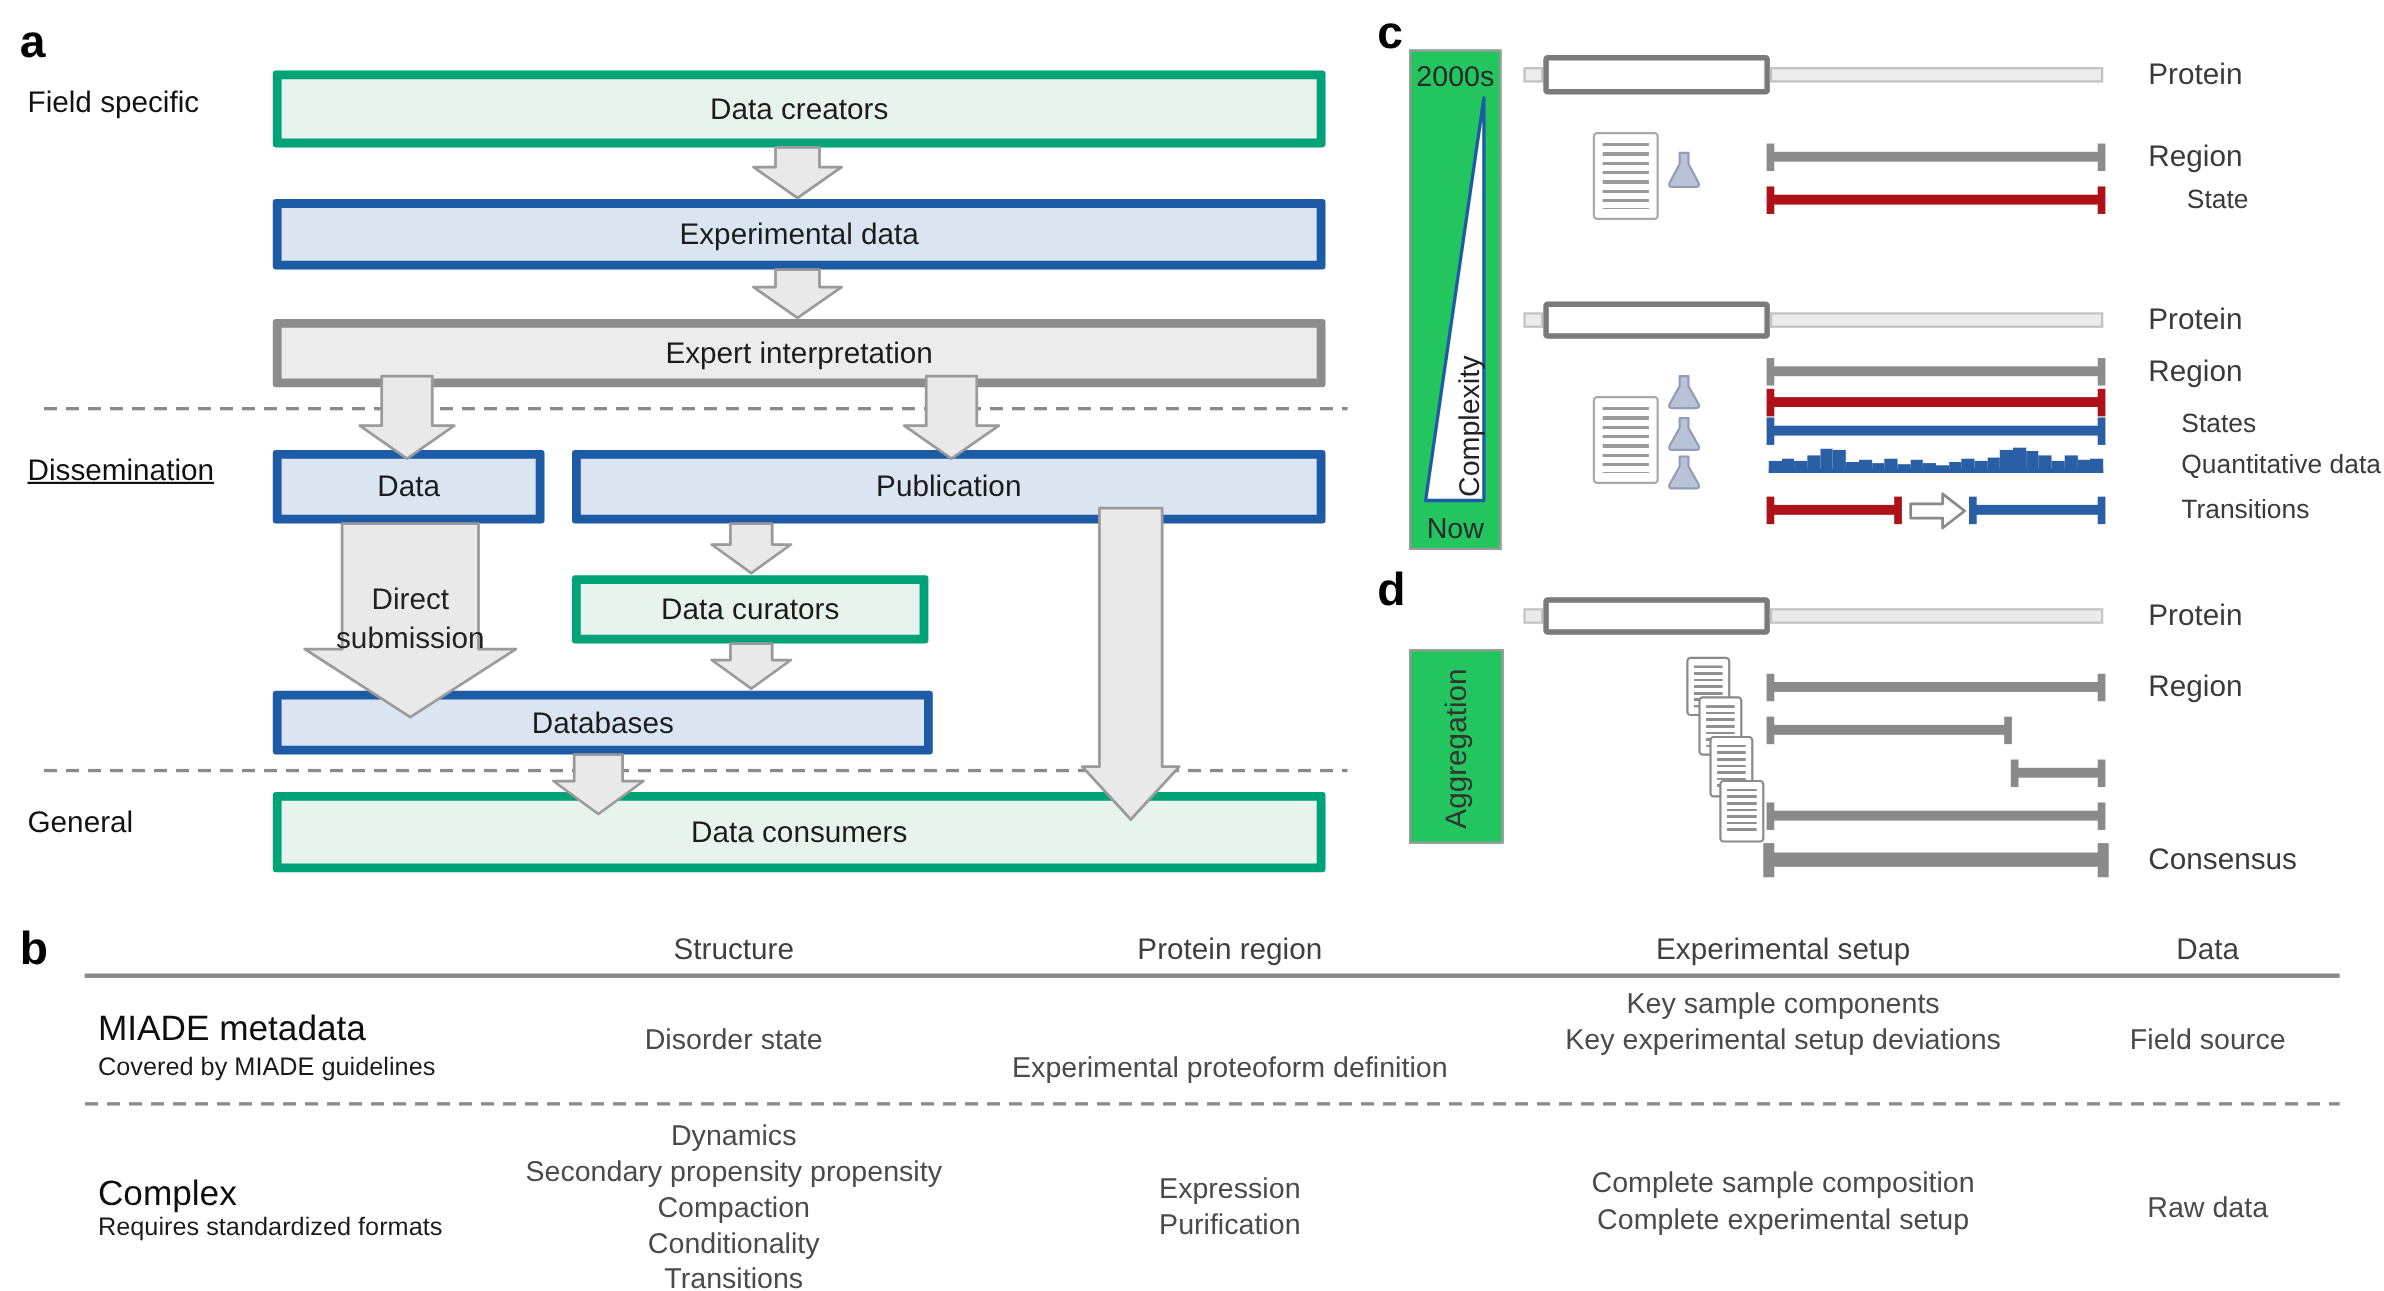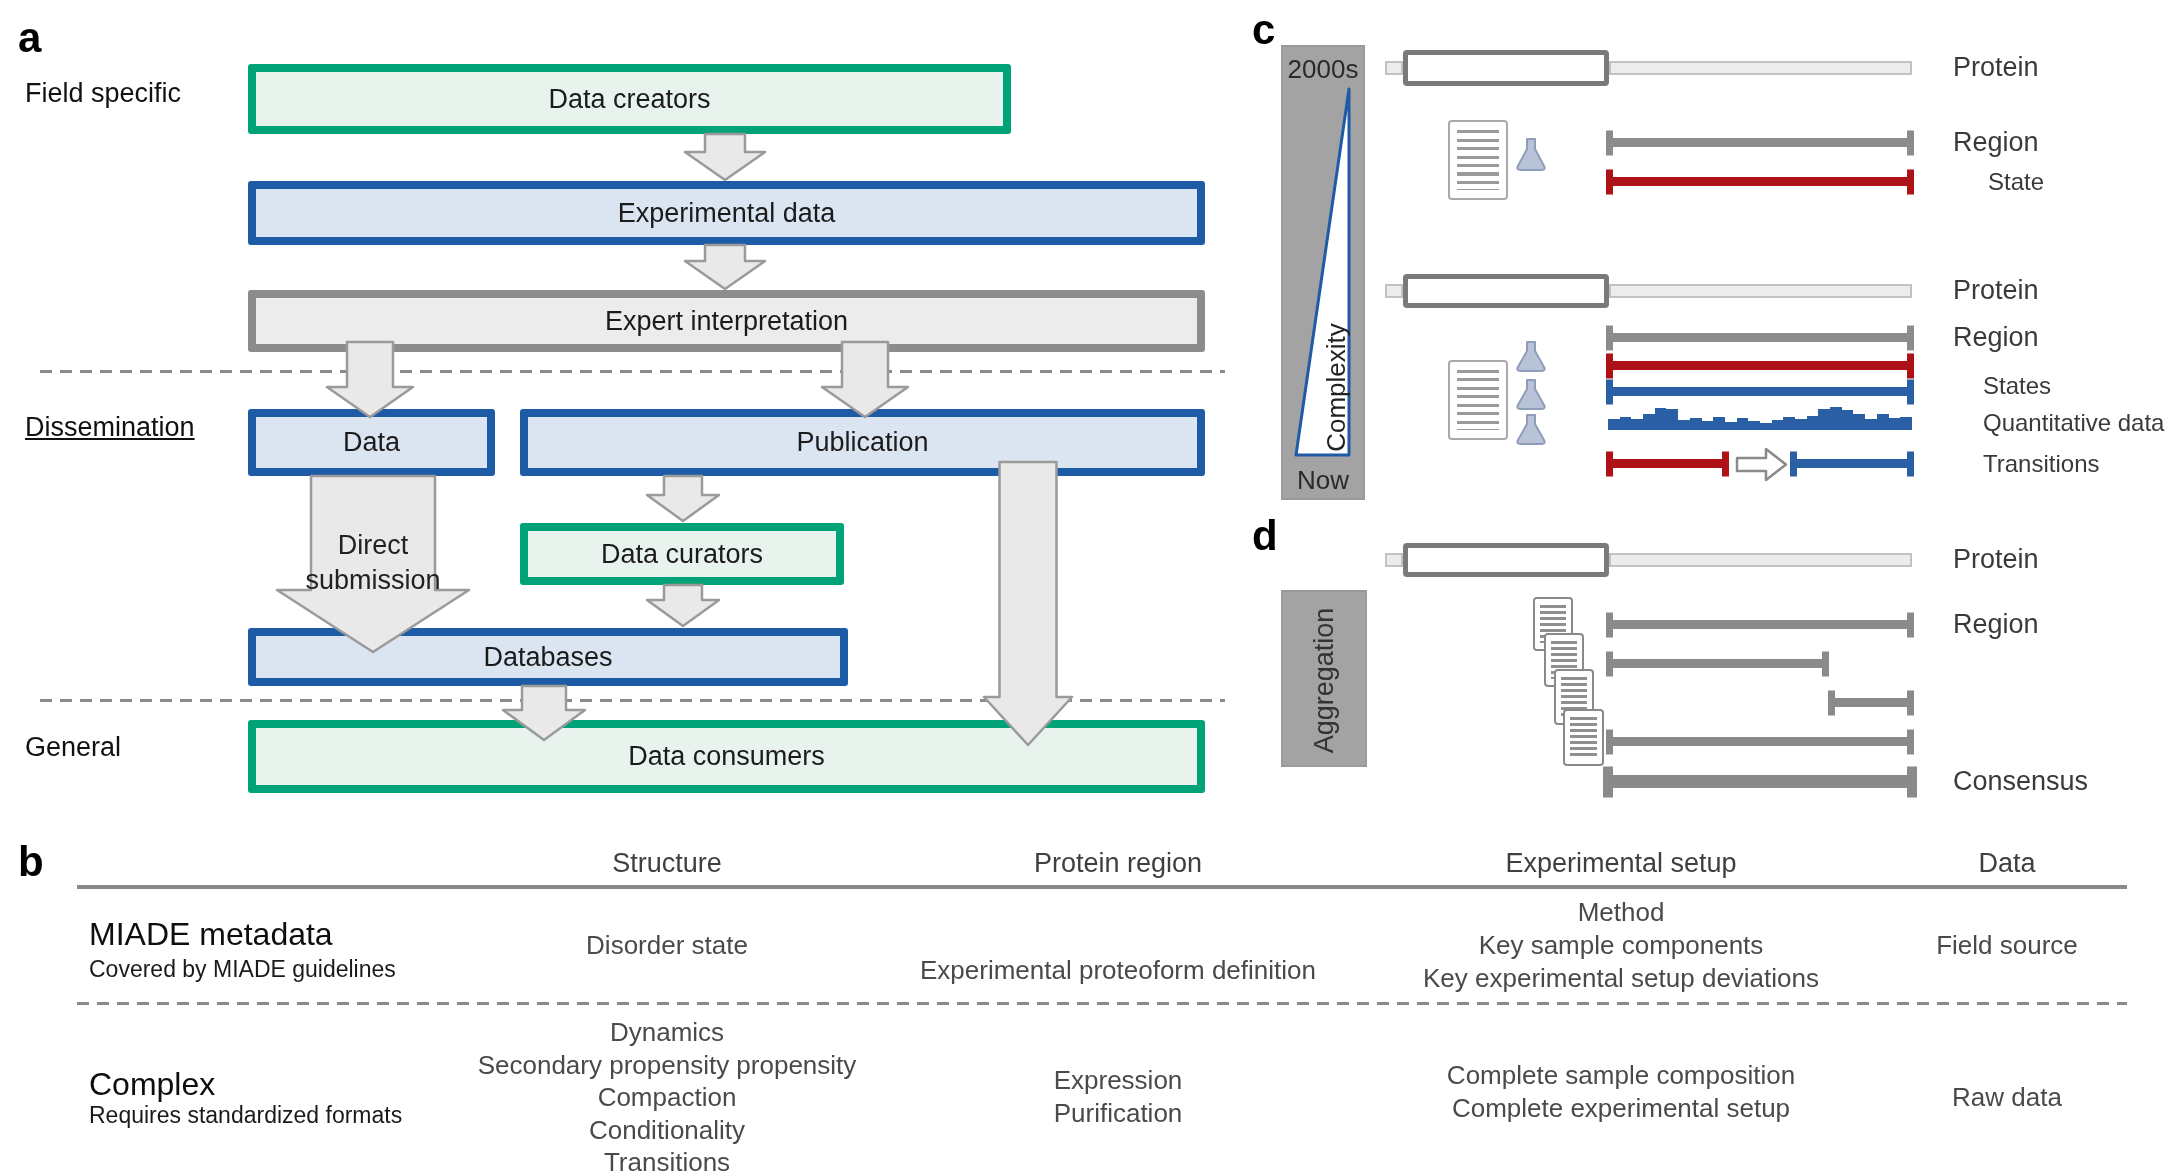--- a/index.html
+++ b/index.html
@@ -19,21 +19,21 @@
   .arrow-text{position:absolute;z-index:3;font-size:27px;color:#222;text-align:center;line-height:35px;}
   
   .th{position:absolute;transform:translateX(-50%);font-size:27px;color:#3f3f3f;white-space:nowrap;}
   .cell{position:absolute;transform:translateX(-50%);font-size:26px;color:#4a4a4a;text-align:center;
         line-height:33px;white-space:nowrap;}
   .cell.tight{line-height:32.5px;}
   .rowtitle{position:absolute;font-size:32px;color:#0e0e0e;white-space:nowrap;}
   .rowsub{position:absolute;font-size:23px;color:#1a1a1a;white-space:nowrap;}
   .solidline{position:absolute;height:4px;background:#8a8a8a;}
   
-  .framebox{position:absolute;box-sizing:border-box;border:2px solid #9a9a9a;background:#a3a3a3;}
+  .framebox{position:absolute;box-sizing:border-box;border:2px solid #9a9a9a;background:#22c55e;}
   .vtext{position:absolute;text-align:center;transform:rotate(-90deg);color:#222;}
   .small-cap{position:absolute;font-size:26px;color:#2a2a2a;text-align:center;}
   .rlabel{position:absolute;font-size:27px;color:#3a3a3a;white-space:nowrap;}
   .rsublabel{position:absolute;font-size:24px;color:#3a3a3a;white-space:nowrap;}
   .pstub,.ptail{position:absolute;box-sizing:border-box;height:14px;background:#ececec;border:2px solid #c2c2c2;}
   .pbox{position:absolute;box-sizing:border-box;background:#fff;border:5px solid #7a7a7a;border-radius:4px;}
   .capbar{position:absolute;height:9px;}
   .capbar::before,.capbar::after{content:"";position:absolute;top:50%;width:7px;height:25px;
         background:inherit;transform:translateY(-50%);}
   .capbar::before{left:-2px;}
@@ -58,21 +58,21 @@
 <div id="canvas">
 
   <div class="panel-letter" style="left:18px;top:14px;">a</div>
   <div class="side-label" style="left:25px;top:78px;">Field specific</div>
   <div class="side-label" style="left:25px;top:412px;text-decoration:underline;">Dissemination</div>
   <div class="side-label" style="left:25px;top:732px;">General</div>
 
   <div class="dashline" style="left:40px;top:370px;width:1185px;"></div>
   <div class="dashline" style="left:40px;top:699px;width:1185px;"></div>
 
-  <div class="abox green" style="left:248px;top:64px;width:763px;height:70px;">
+  <div class="abox green" style="left:248px;top:64px;width:957px;height:70px;">
     <span>Data creators</span>
   </div>
   <div class="abox blue" style="left:248px;top:181px;width:957px;height:64px;">
     <span>Experimental data</span>
   </div>
   <div class="abox grayb" style="left:248px;top:290px;width:957px;height:62px;">
     <span>Expert interpretation</span>
   </div>
   <div class="abox blue" style="left:248px;top:409px;width:247px;height:67px;">
     <span>Data</span>
@@ -115,21 +115,20 @@
 
   <div class="rowtitle" style="left:89px;top:916px;">MIADE metadata</div>
   <div class="rowsub" style="left:89px;top:956px;">Covered by MIADE guidelines</div>
   <div class="cell" style="left:667px;top:929px;">
     <div>Disorder state</div>
   </div>
   <div class="cell" style="left:1118px;top:929px;margin-top:25px;">
     <div>Experimental proteoform definition</div>
   </div>
   <div class="cell" style="left:1621px;top:896px;">
-    <div>Method</div>
     <div>Key sample components</div>
     <div>Key experimental setup deviations</div>
   </div>
   <div class="cell" style="left:2007px;top:929px;">
     <div>Field source</div>
   </div>
 
   <div class="rowtitle" style="left:89px;top:1066px;">Complex</div>
   <div class="rowsub" style="left:89px;top:1102px;">Requires standardized formats</div>
   <div class="cell tight" style="left:667px;top:1016px;">

